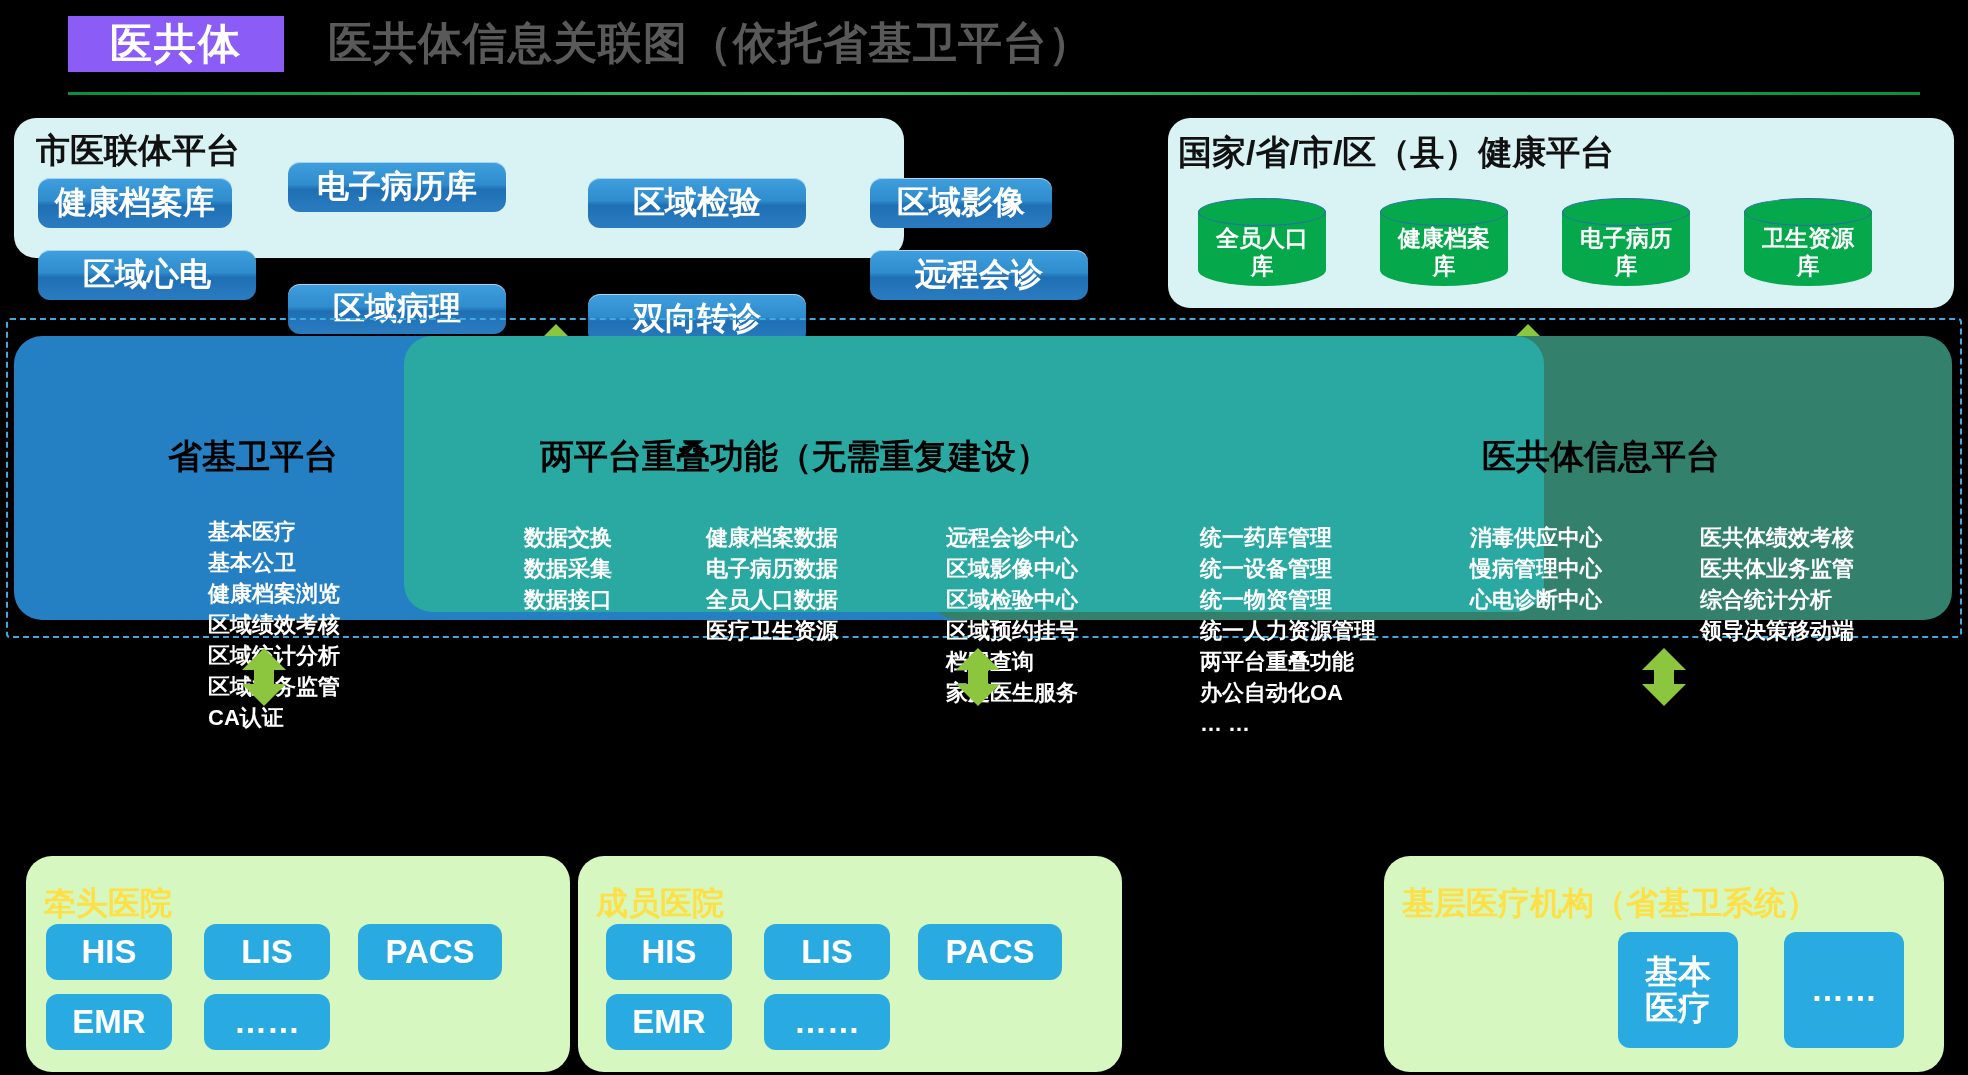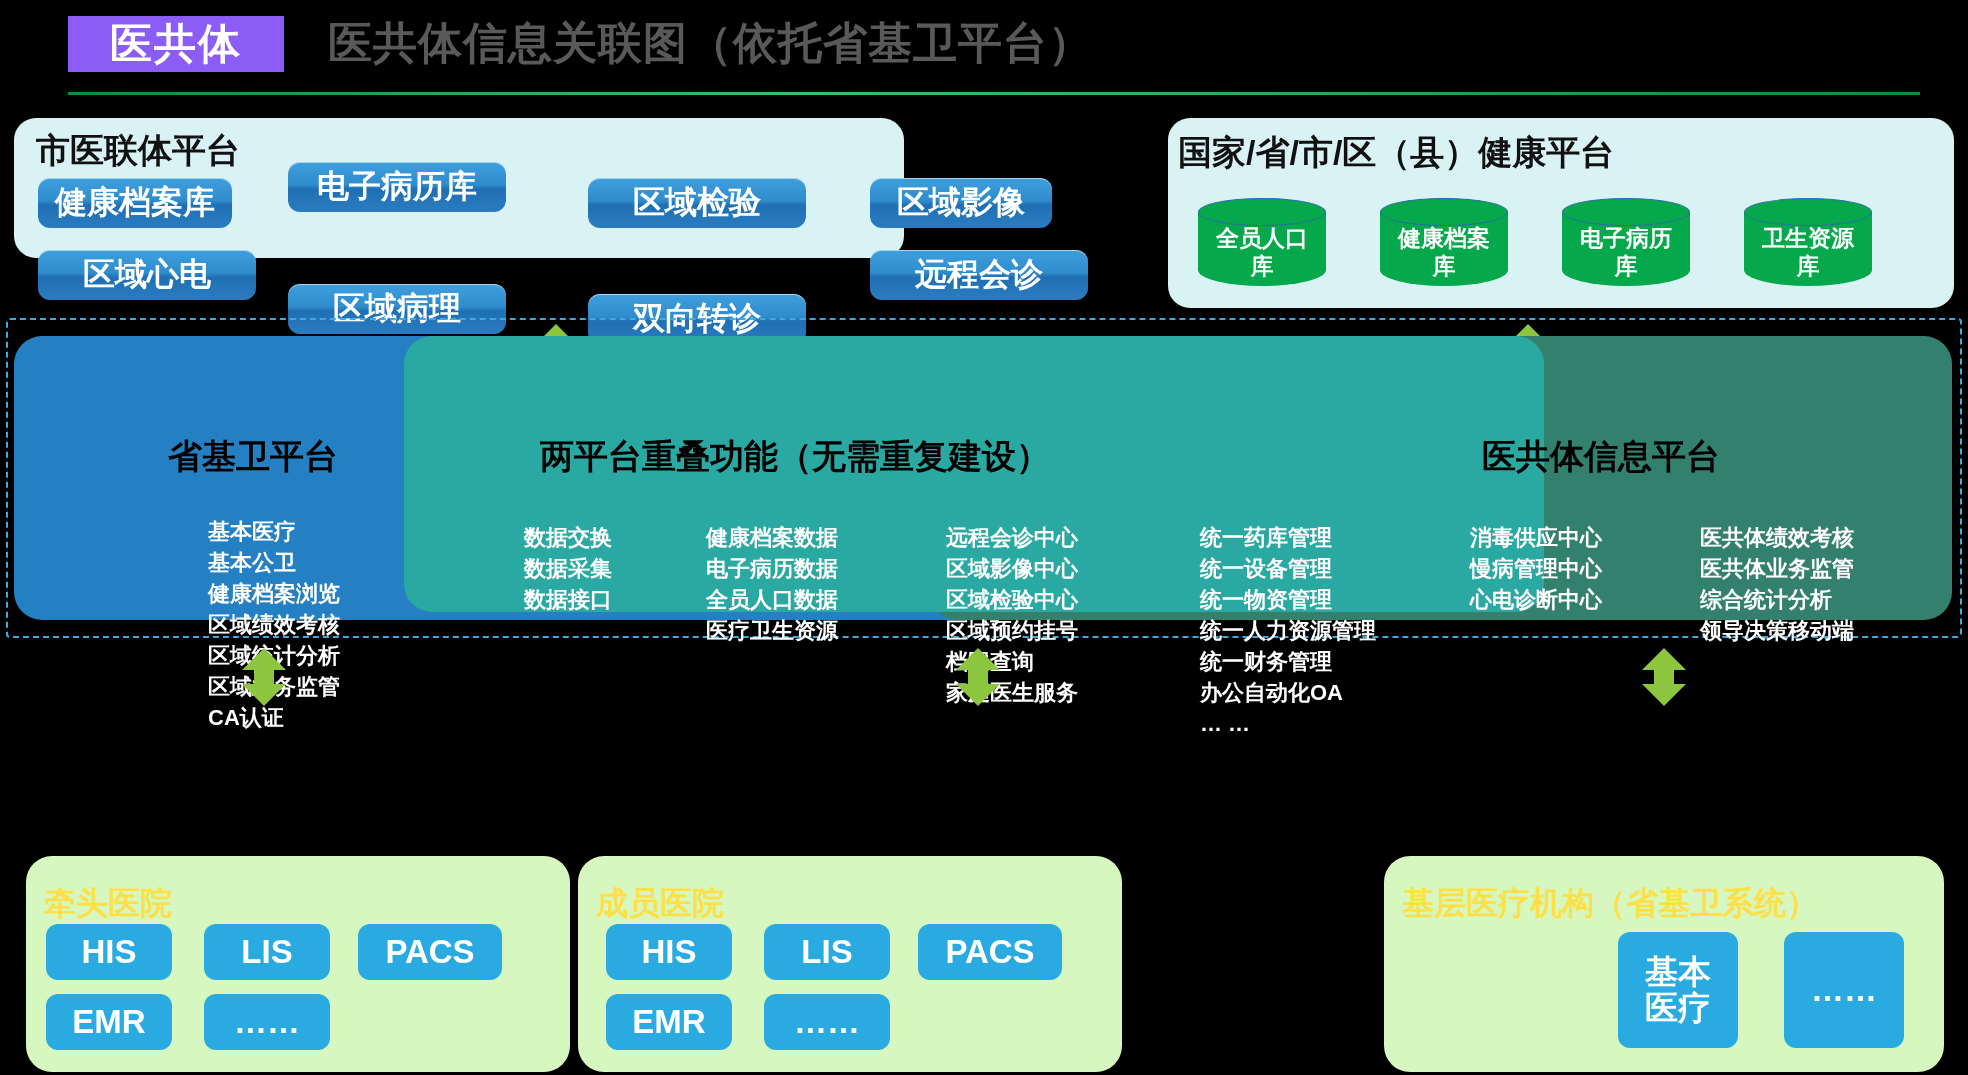--- a/index.html
+++ b/index.html
@@ -198,21 +198,21 @@
 区域影像中心
 区域检验中心
 区域预约挂号
 档案查询
 家庭医生服务</div>
 
   <div class="col" style="left:1200px; top:522px;">统一药库管理
 统一设备管理
 统一物资管理
 统一人力资源管理
-统一财务管理
+两平台重叠功能
 办公自动化OA
 … …</div>
   <div class="col" style="left:1470px; top:522px;">消毒供应中心
 慢病管理中心
 心电诊断中心</div>
   <div class="col" style="left:1700px; top:522px;">医共体绩效考核
 医共体业务监管
 综合统计分析
 领导决策移动端</div>
 

